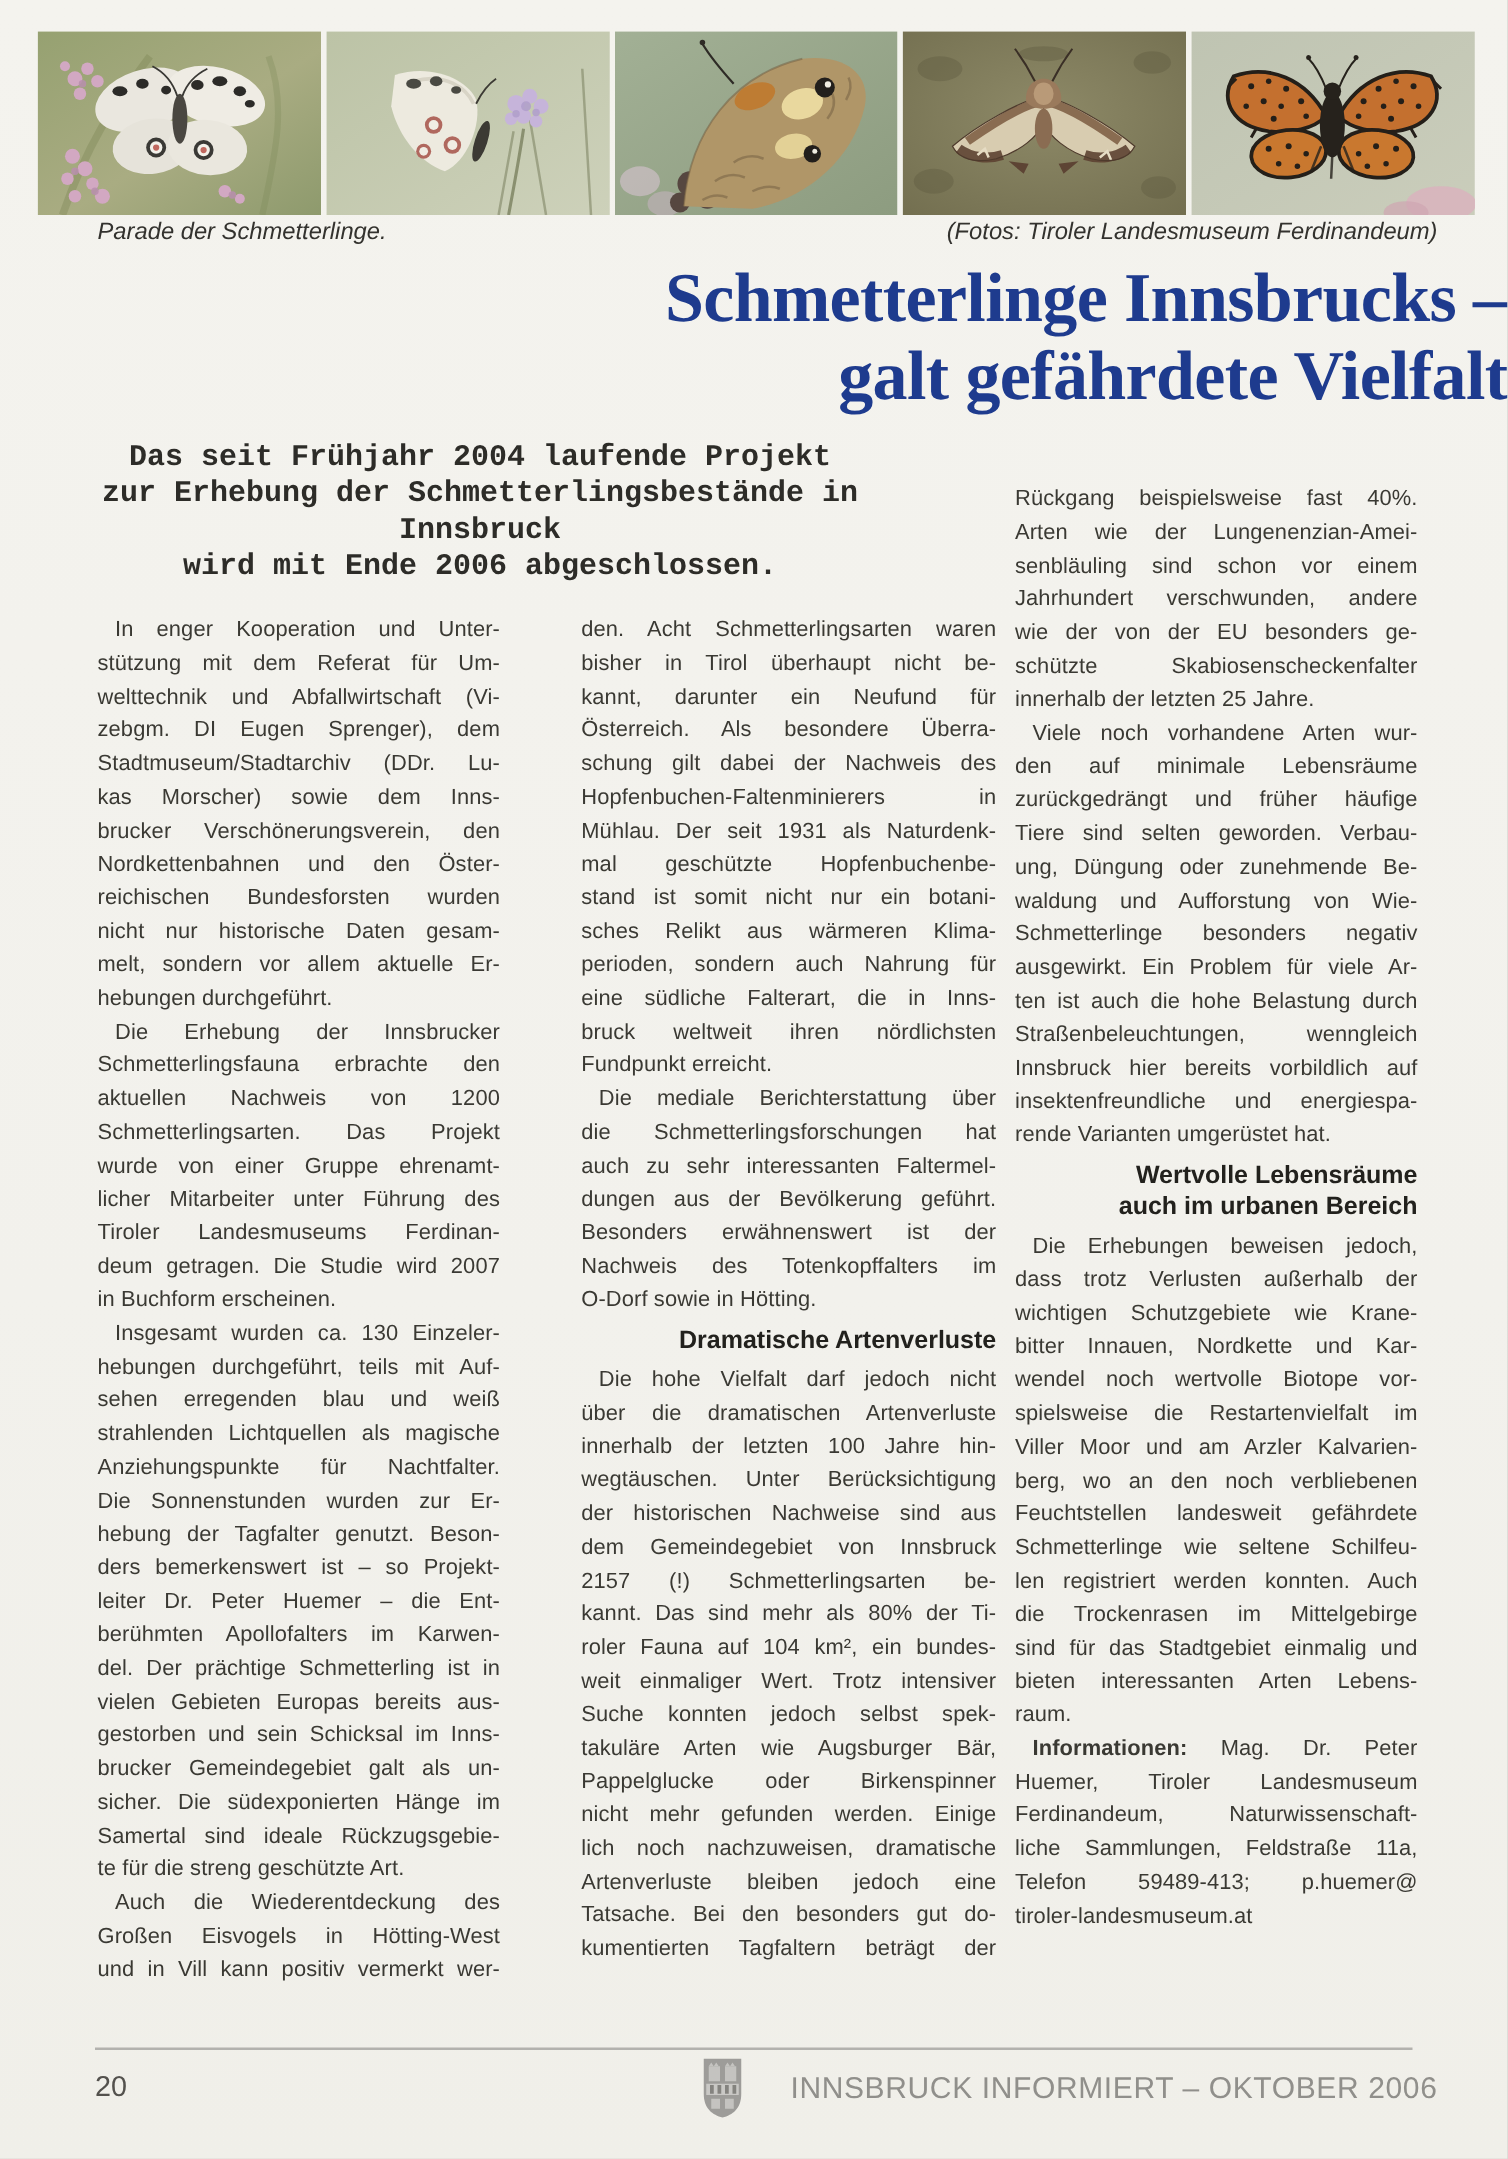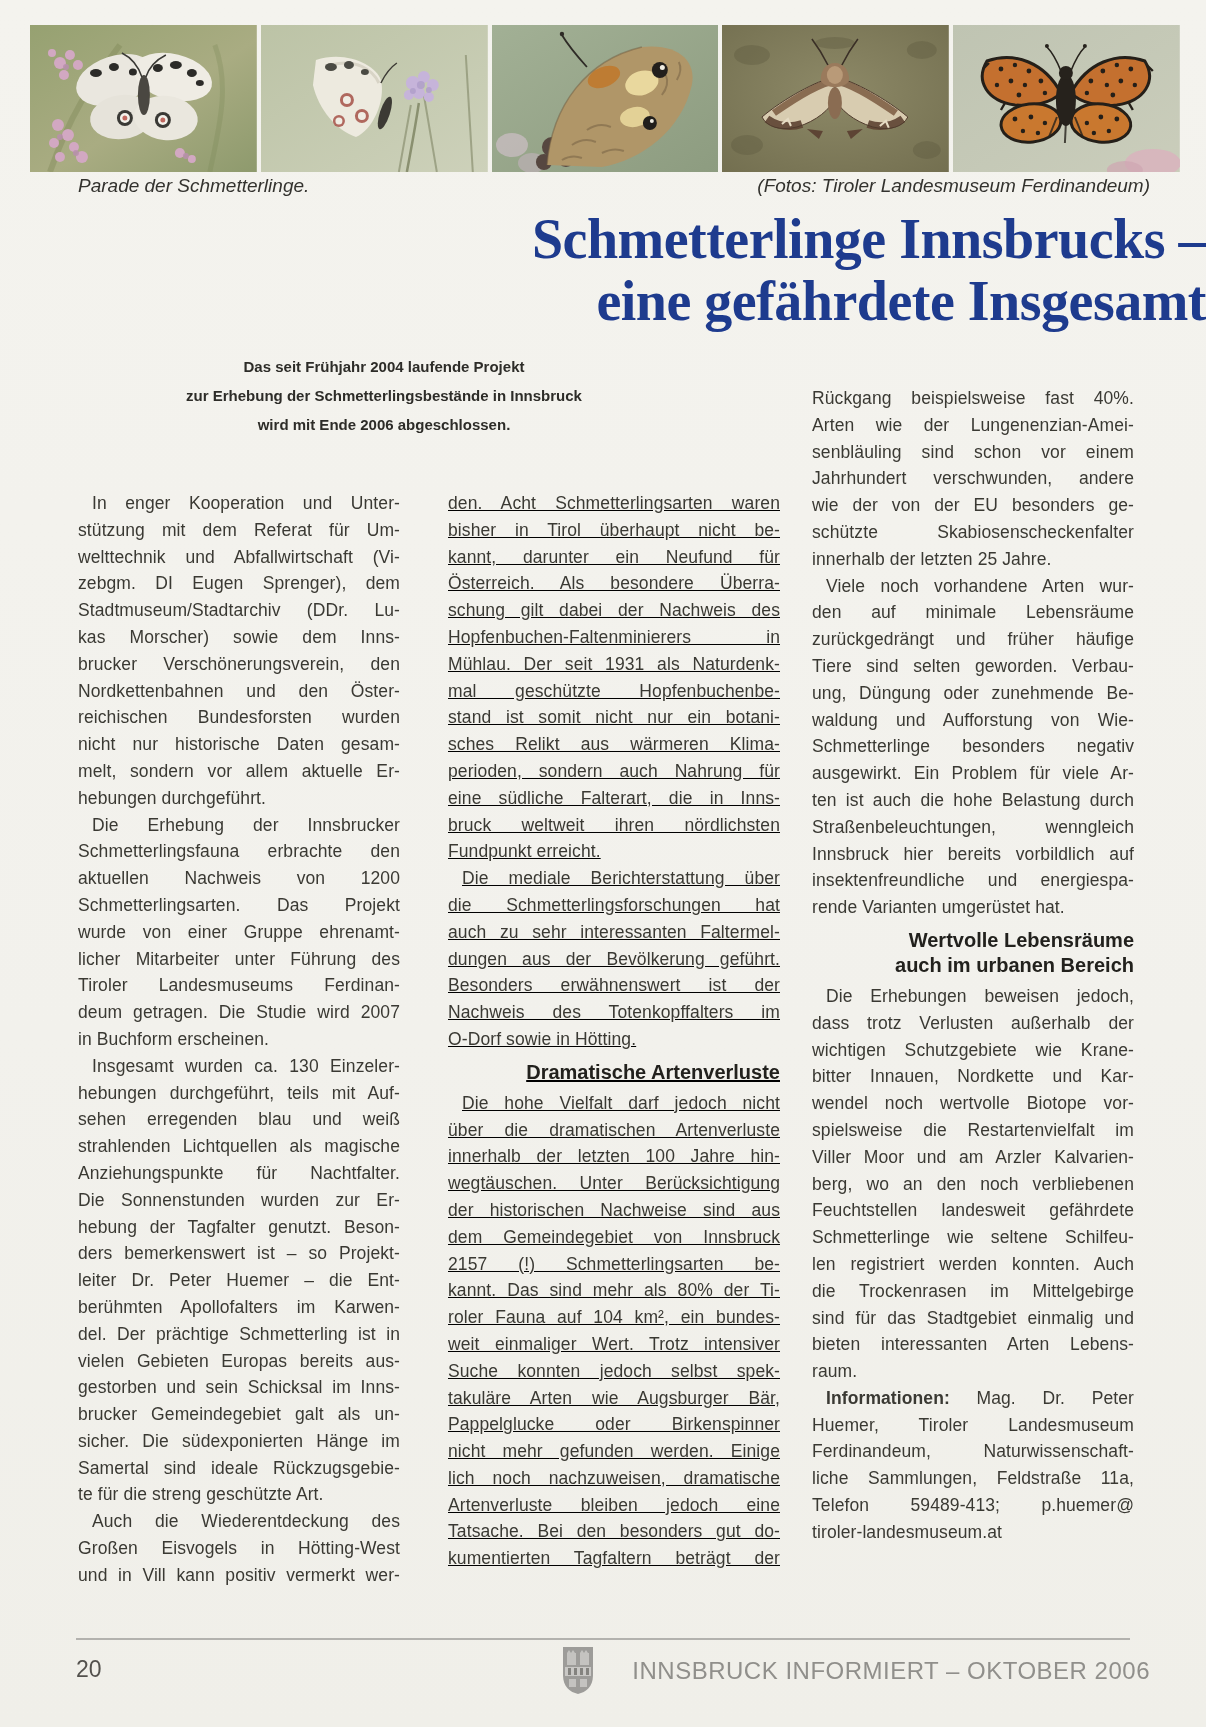--- a/index.html
+++ b/index.html
@@ -17,25 +17,25 @@
   .cap-left{left:78px;}
   .cap-right{right:56px;}
   
   .title{
     position:absolute;top:208px;left:0;width:100%;text-align:right;
     font-family:"Liberation Serif",serif;font-weight:bold;color:#1e3b8e;
     font-size:56px;line-height:62px;letter-spacing:-0.5px;
   }
   
   .lead{position:absolute;top:352px;left:80px;width:608px;text-align:center;
-    font-weight:bold;font-size:15px;line-height:29px;color:#2d2c28;}
+    font-weight:bold;font-size:24px;line-height:29px;color:#2d2c28;font-family:Liberation Mono, monospace;}
   
   .col{position:absolute;}
   #col1{left:78px;top:490px;width:322px;}
-  #col2{left:448px;top:490px;width:332px;text-decoration:underline;}
+  #col2{left:465px;top:490px;width:332px;}
   #col3{left:812px;top:385px;width:322px;}
   .ln{
     font-size:17.5px;line-height:26.8px;color:#3a3933;
     text-align:justify;text-align-last:justify;letter-spacing:0.1px;
   }
   .ln.end{text-align-last:left;}
   .ln.ind{text-indent:14px;}
   .hblock{margin:7px 0 5px 0;}
   .colhead{font-weight:bold;text-align:right;font-size:20px;line-height:25px;color:#22211d;}
   
@@ -271,21 +271,21 @@
         <path d="M104,92 L96,112 M113,98 L112,118 M122,92 L130,112" stroke="#26221c" stroke-width="2" opacity=".8"></path>
       </svg>
     </div>
   </div>
 
   <div class="cap cap-left">Parade der Schmetterlinge.</div>
   <div class="cap cap-right">(Fotos: Tiroler Landesmuseum Ferdinandeum)</div>
 
   <div class="title">
     <div>Schmetterlinge Innsbrucks –</div>
-    <div>eine gefährdete Insgesamt</div>
+    <div>galt gefährdete Vielfalt</div>
   </div>
 
   <div class="lead" id="lead">
       <div>Das seit Frühjahr 2004 laufende Projekt</div>
       <div>zur Erhebung der Schmetterlingsbestände in Innsbruck</div>
       <div>wird mit Ende 2006 abgeschlossen.</div>
     </div>
 
   <div class="col" id="col1">
       <div class="ln ind">In enger Kooperation und Unter-</div>

